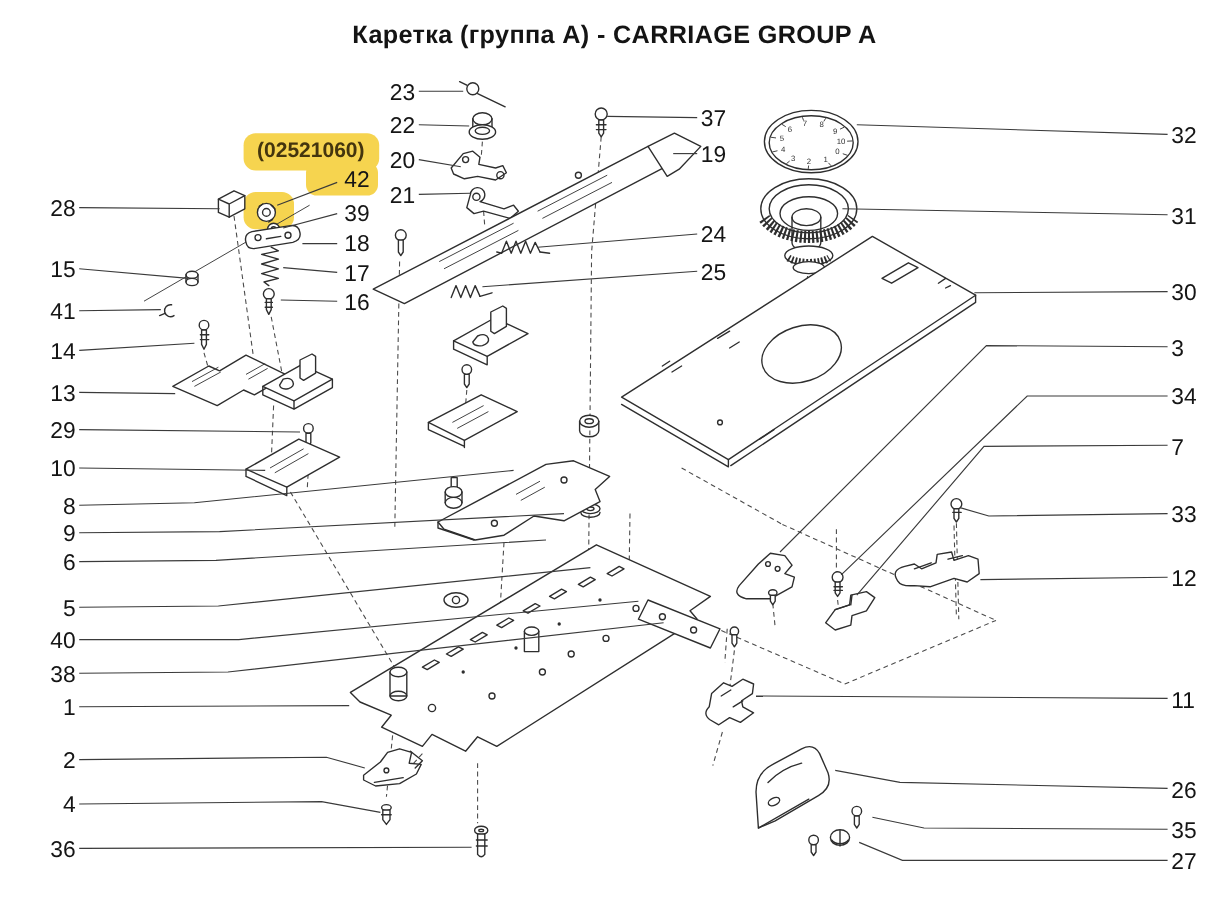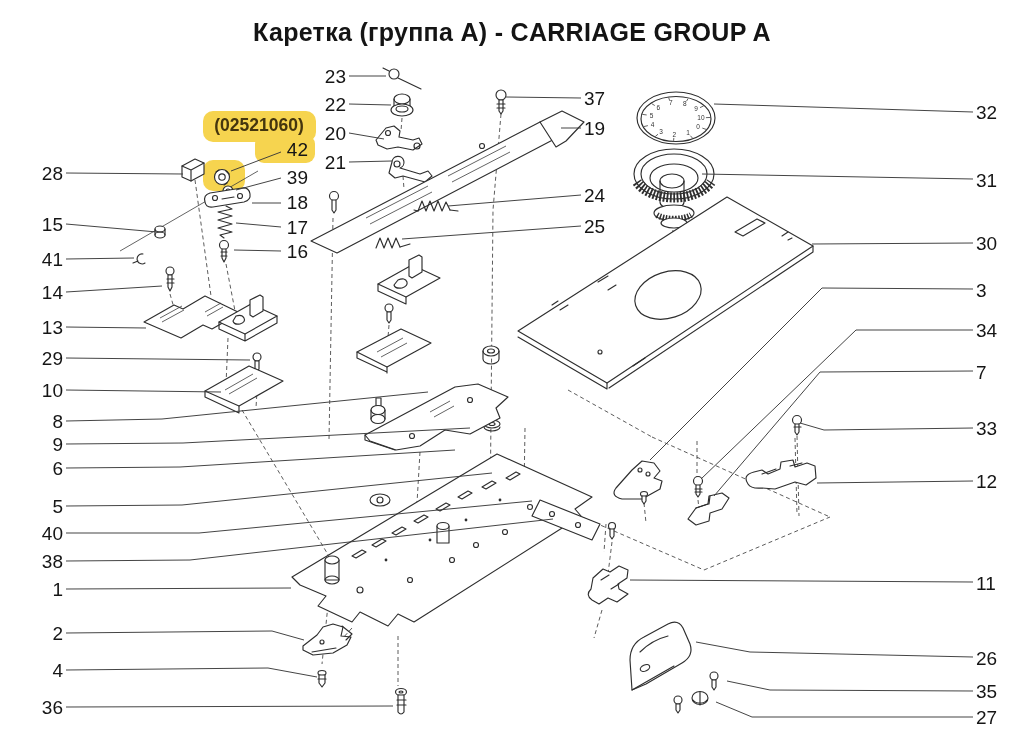--- a/index.html
+++ b/index.html
@@ -1,19 +1,19 @@
 <!DOCTYPE html>
 <html><head>
 <meta charset="utf-8">
 <style>
   html,body{margin:0;padding:0;background:#ffffff;}
   .stage{position:relative;width:1024px;height:751px;background:#fff;overflow:hidden;
          font-family:"Liberation Sans",sans-serif;}
   .title{position:absolute;top:18px;left:0;width:1024px;text-align:center;
-         font-size:25px;font-weight:bold;color:#141414;letter-spacing:.3px;}
+         font-size:21px;font-weight:bold;color:#141414;letter-spacing:.3px;}
   svg{position:absolute;top:0;left:0;}
   .ln{fill:none;stroke:#2e2e2e;stroke-width:1.15;stroke-linejoin:round;stroke-linecap:round;}
   .fw{fill:#ffffff;stroke:#2e2e2e;stroke-width:1.15;stroke-linejoin:round;}
   .thin{fill:none;stroke:#3c3c3c;stroke-width:.8;}
   .dash{fill:none;stroke:#4a4a4a;stroke-width:.9;stroke-dasharray:4 3;}
   .dot{fill:#2e2e2e;stroke:none;}
   .leader{fill:none;stroke:#3a3a3a;stroke-width:.95;}
   .callout{font-family:"Liberation Sans",sans-serif;font-size:19px;fill:#151515;}
   .dialnum{font-family:"Liberation Sans",sans-serif;font-size:6.5px;fill:#333;}
   .pn{font-family:"Liberation Sans",sans-serif;font-size:17.5px;font-weight:bold;fill:#44350e;}

